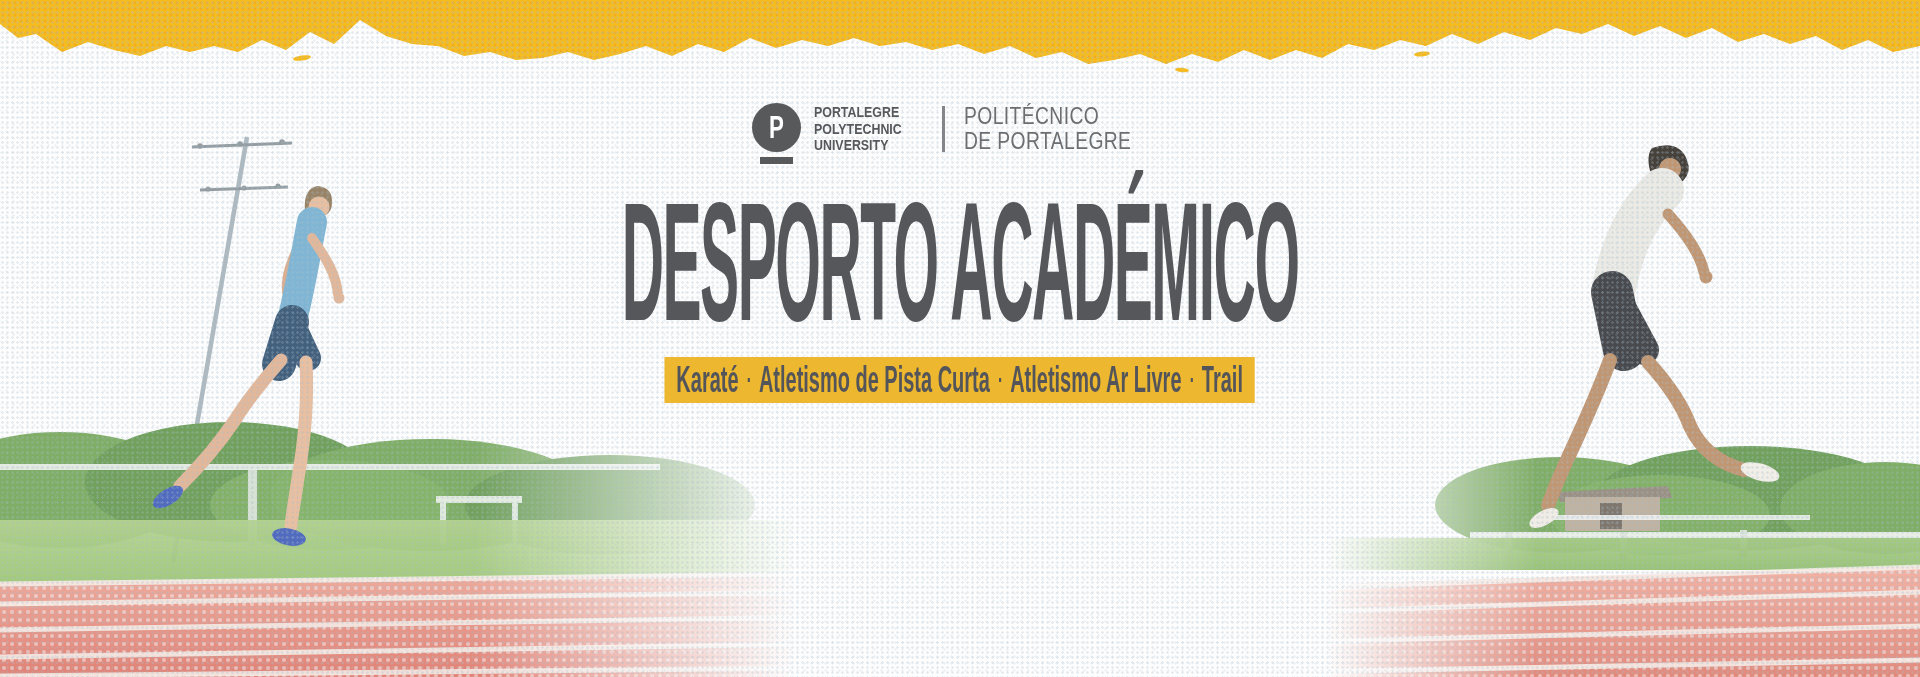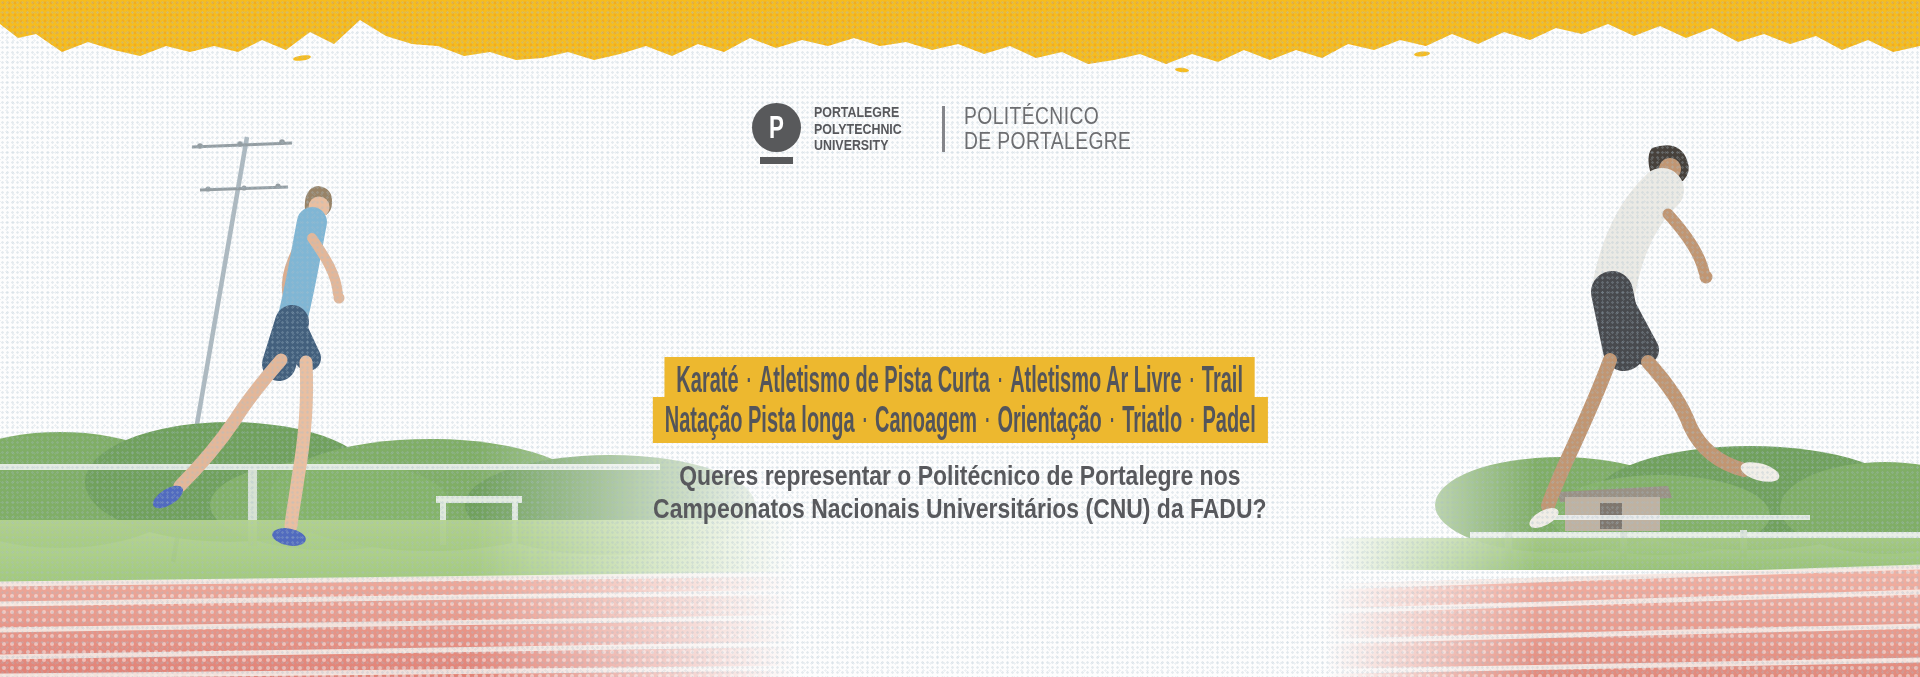--- a/index.html
+++ b/index.html
@@ -255,31 +255,25 @@
         <span>POLYTECHNIC</span>
         <span>UNIVERSITY</span>
       </div>
       <div class="logo-divider"></div>
       <div class="logo-pt">
         <span>POLITÉCNICO</span>
         <span>DE PORTALEGRE</span>
       </div>
     </div>
 
+    <div class="center-row title-row">
+      <span class="title-text">DESPORTO ACADÉMICO</span>
+    </div>
 
     <div class="center-row band1">
       <span class="band-inner"><span>Karaté</span><span class="sep">▪</span><span>Atletismo de Pista Curta</span><span class="sep">▪</span><span>Atletismo Ar Livre</span><span class="sep">▪</span><span>Trail</span></span>
     </div>
 
-    <div class="center-row band2">
-      <span class="band-inner"><span>Natação Pista longa</span><span class="sep">▪</span><span>Canoagem</span><span class="sep">▪</span><span>Orientação</span><span class="sep">▪</span><span>Triatlo</span><span class="sep">▪</span><span>Padel</span></span>
-    </div>
-
-    <div class="center-row question-row">
-      <span class="question-inner">
-        <div class="q-line">Queres representar o Politécnico de Portalegre nos</div>
-        <div class="q-line">Campeonatos Nacionais Universitários (CNU) da FADU?</div>
-      </span>
-    </div>
+
 
 
   </div>
 </div>
 
 </body></html>

